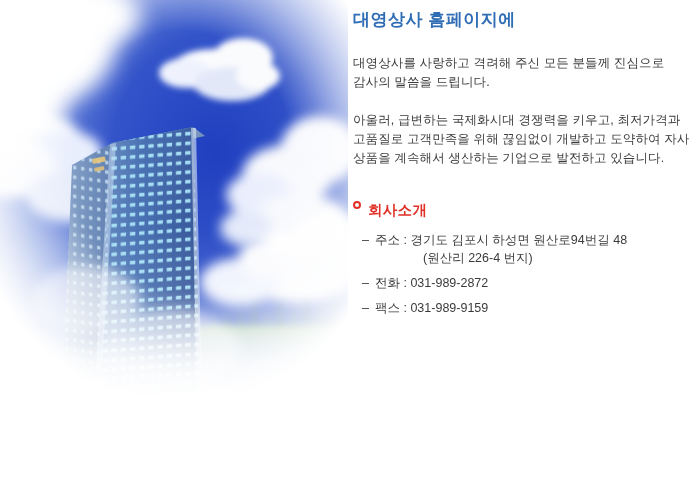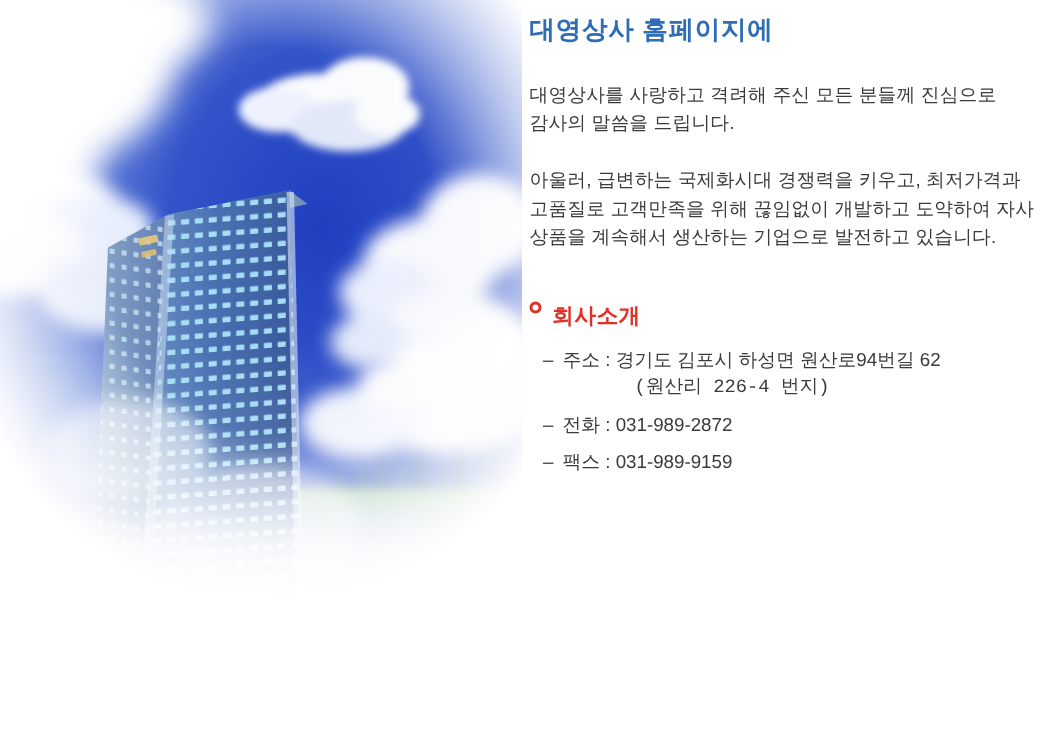--- a/index.html
+++ b/index.html
@@ -124,21 +124,20 @@
     flex: none;
     width: 13px;
     color: #3b3b3b;
   }
   #company-details .detail-body {
     flex: 1;
   }
   #company-details .detail-line2 {
     display: block;
     padding-left: 48px;
-    font-family: Liberation Mono, monospace;
   }
 </style>
 </head>
 <body>
 
 <div id="hero-image">
   <svg class="sky-svg" viewBox="0 0 348 400" preserveAspectRatio="none">
     <defs>
 
       <radialGradient id="skyGrad" cx="62%" cy="38%" r="78%">
@@ -312,21 +311,21 @@
   <section id="company-section">
     <h2 id="company-heading">
       <span class="bullet-ring"></span>
       <span>회사소개</span>
     </h2>
 
     <ul id="company-details">
       <li>
         <span class="dash">–</span>
         <span class="detail-body">
-          <span>주소 :  경기도 김포시 하성면 원산로94번길 62</span>
+          <span>주소 :  경기도 김포시 하성면 원산로94번길 48</span>
           <span class="detail-line2">(원산리 226-4 번지)</span>
         </span>
       </li>
 
       <li>
         <span class="dash">–</span>
         <span class="detail-body">전화 :  031-989-2872</span>
       </li>
 
       <li>

